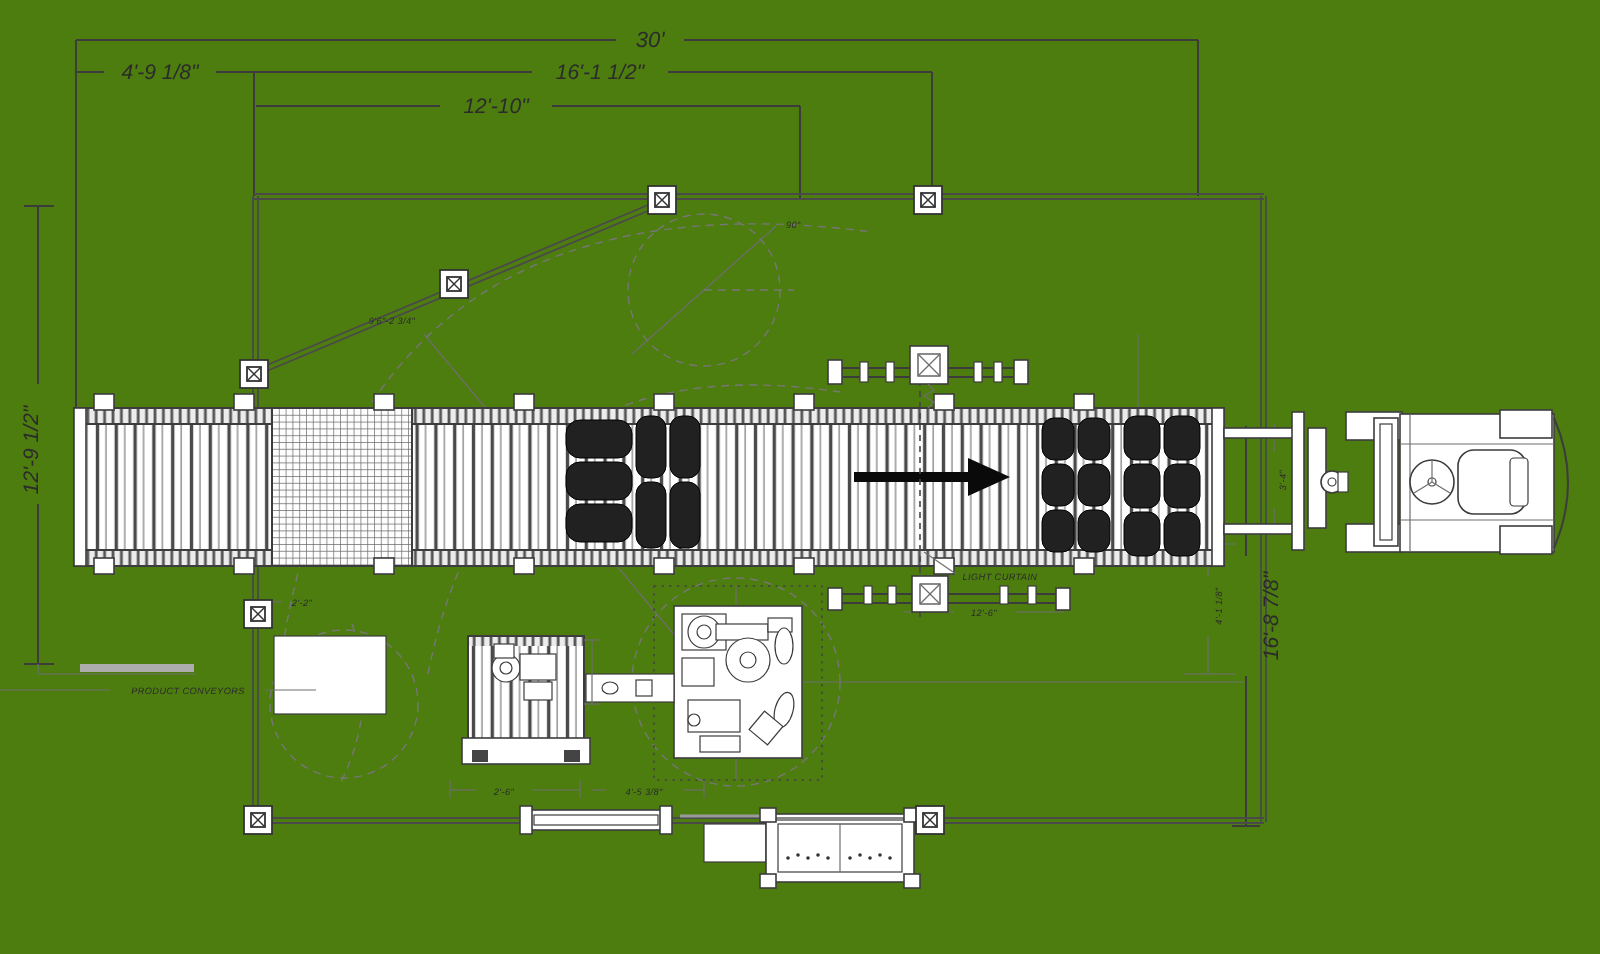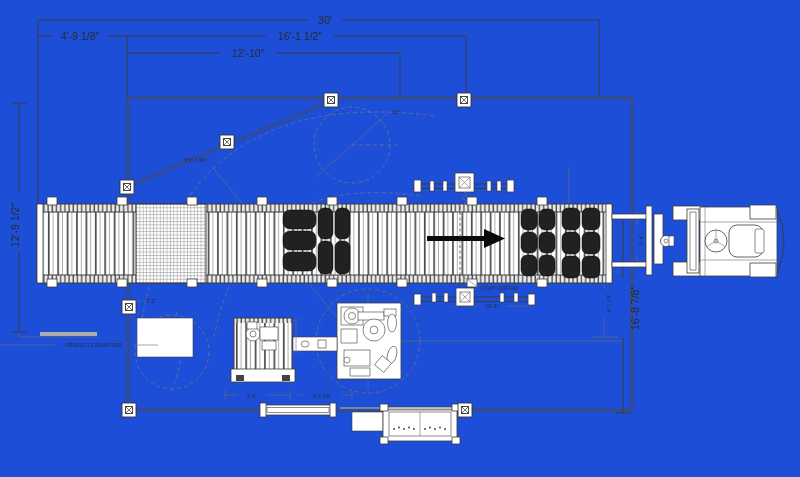--- a/index.html
+++ b/index.html
@@ -1,17 +1,17 @@
 <!DOCTYPE html>
 <html><head>
 <meta charset="utf-8">
 <style>
   html,body{margin:0;padding:0;background:#ffffff;}
-  .canvas{position:relative;width:800px;height:477px;background:#1d4ed8;overflow:hidden;
-          font-family:"Liberation Sans", sans-serif;}
+  .canvas{position:relative;width:800px;height:477px;background:#4d7c0f;overflow:hidden;
+          font-family:"Liberation Sans", sans-serif;font-style:italic;}
   svg text{font-family:"Liberation Sans", sans-serif;fill:#2b2b2b;}
   .dimtxt{font-size:10.5px;}
   .dimtxt-big{font-size:11px;}
   .tinytxt{font-size:4.6px;letter-spacing:.2px;}
   .ln{stroke:#3c3c3c;stroke-width:1;fill:none;}
   .ln-thin{stroke:#6e6e6e;stroke-width:.6;fill:none;}
   .ln-fence{stroke:#4a4a4a;stroke-width:.9;fill:none;}
   .dash{stroke:#777;stroke-width:.7;fill:none;stroke-dasharray:4 3;}
   .dots{stroke:#444;stroke-width:.8;fill:none;stroke-dasharray:1.2 2.6;}
   .shape{stroke:#3c3c3c;stroke-width:.8;fill:#ffffff;}

